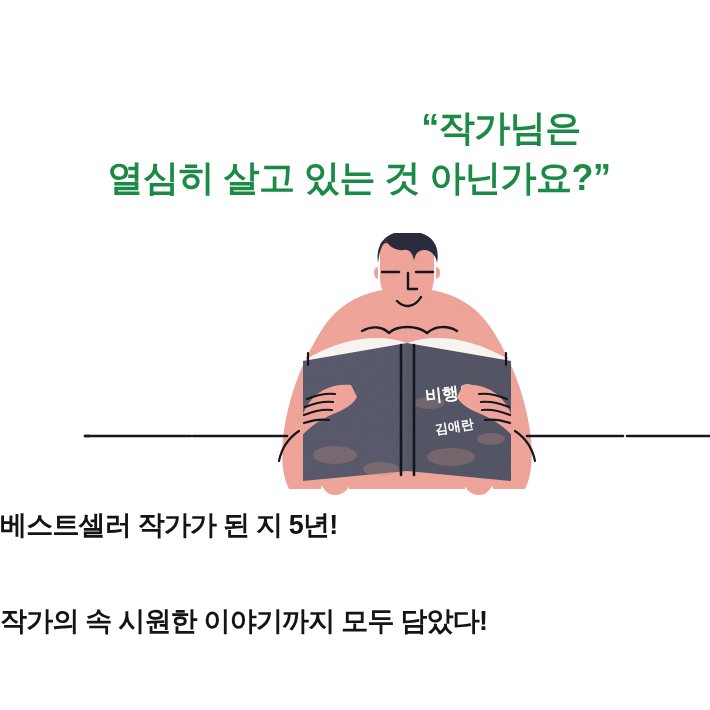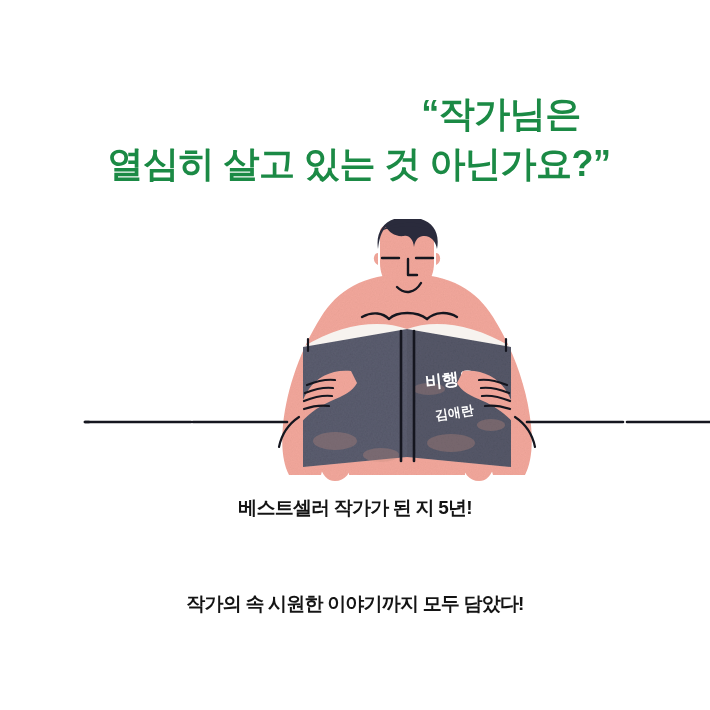--- a/index.html
+++ b/index.html
@@ -10,21 +10,21 @@
   }
   body {
     font-family: "Liberation Sans", "DejaVu Sans", sans-serif;
   }
   #card {
     position: relative;
     width: 710px;
     height: 620px;
     background: #ffffff;
     overflow: hidden;
-    margin: 4px auto;
+    margin: 18px auto;
   }
 
   
   .headline {
     position: absolute;
     left: 0;
     width: 710px;
     text-align: center;
     color: #1b8a45;
     font-weight: 700;
@@ -55,24 +55,23 @@
     display: block;
     width: 710px;
     height: 265px;
   }
 
   
   .caption-line {
     position: absolute;
     left: 0;
     width: 710px;
-    text-align: center;
     color: #141414;
     font-weight: 700;
-    font-size: 19px;
+    font-size: 27px;
     letter-spacing: -0.8px;
     white-space: pre;
     line-height: 1.0;
   }
   #caption-line-1 { top: 494px; }
   #caption-line-2 { top: 542px; }
   #caption-line-3 { top: 590px; }
 </style>
 </head>
 <body>

